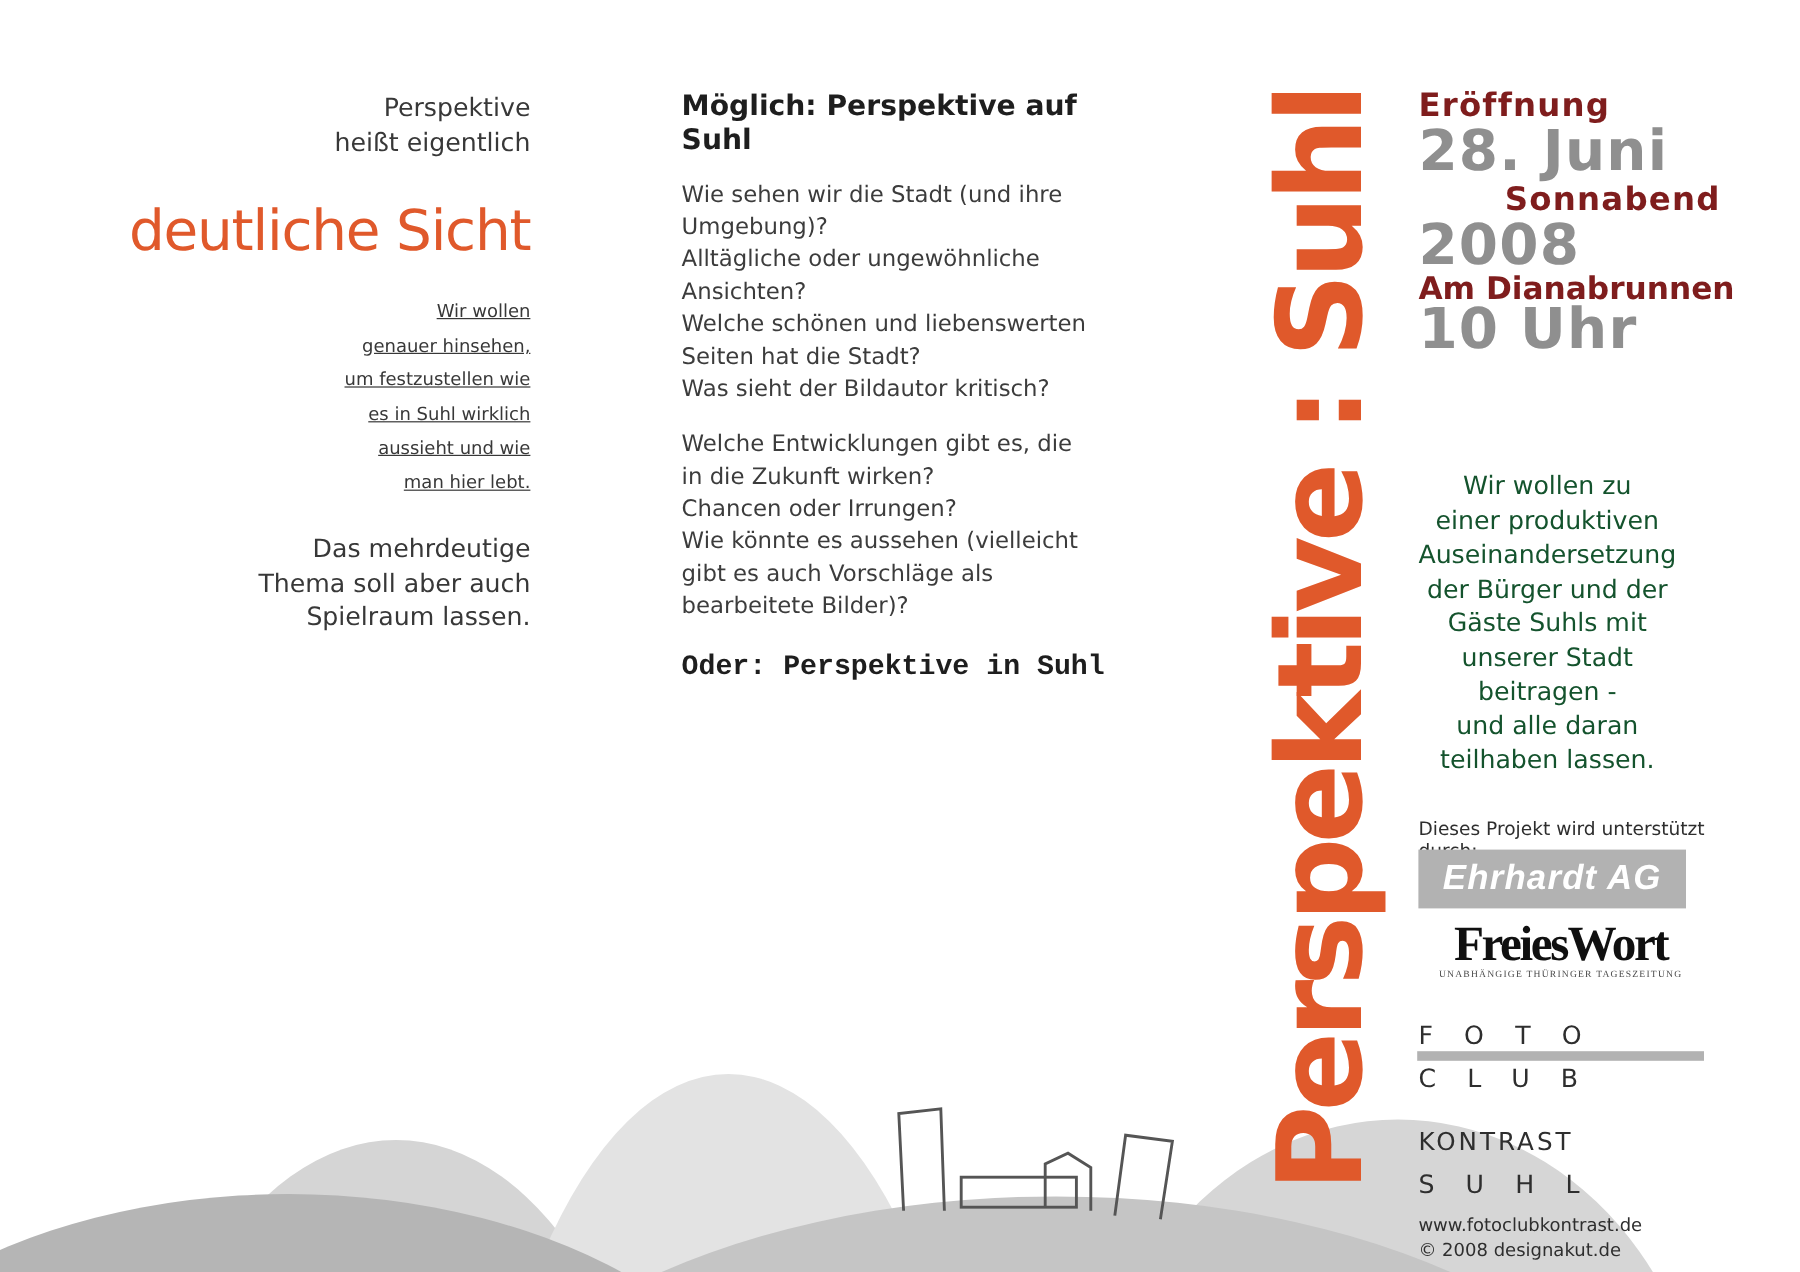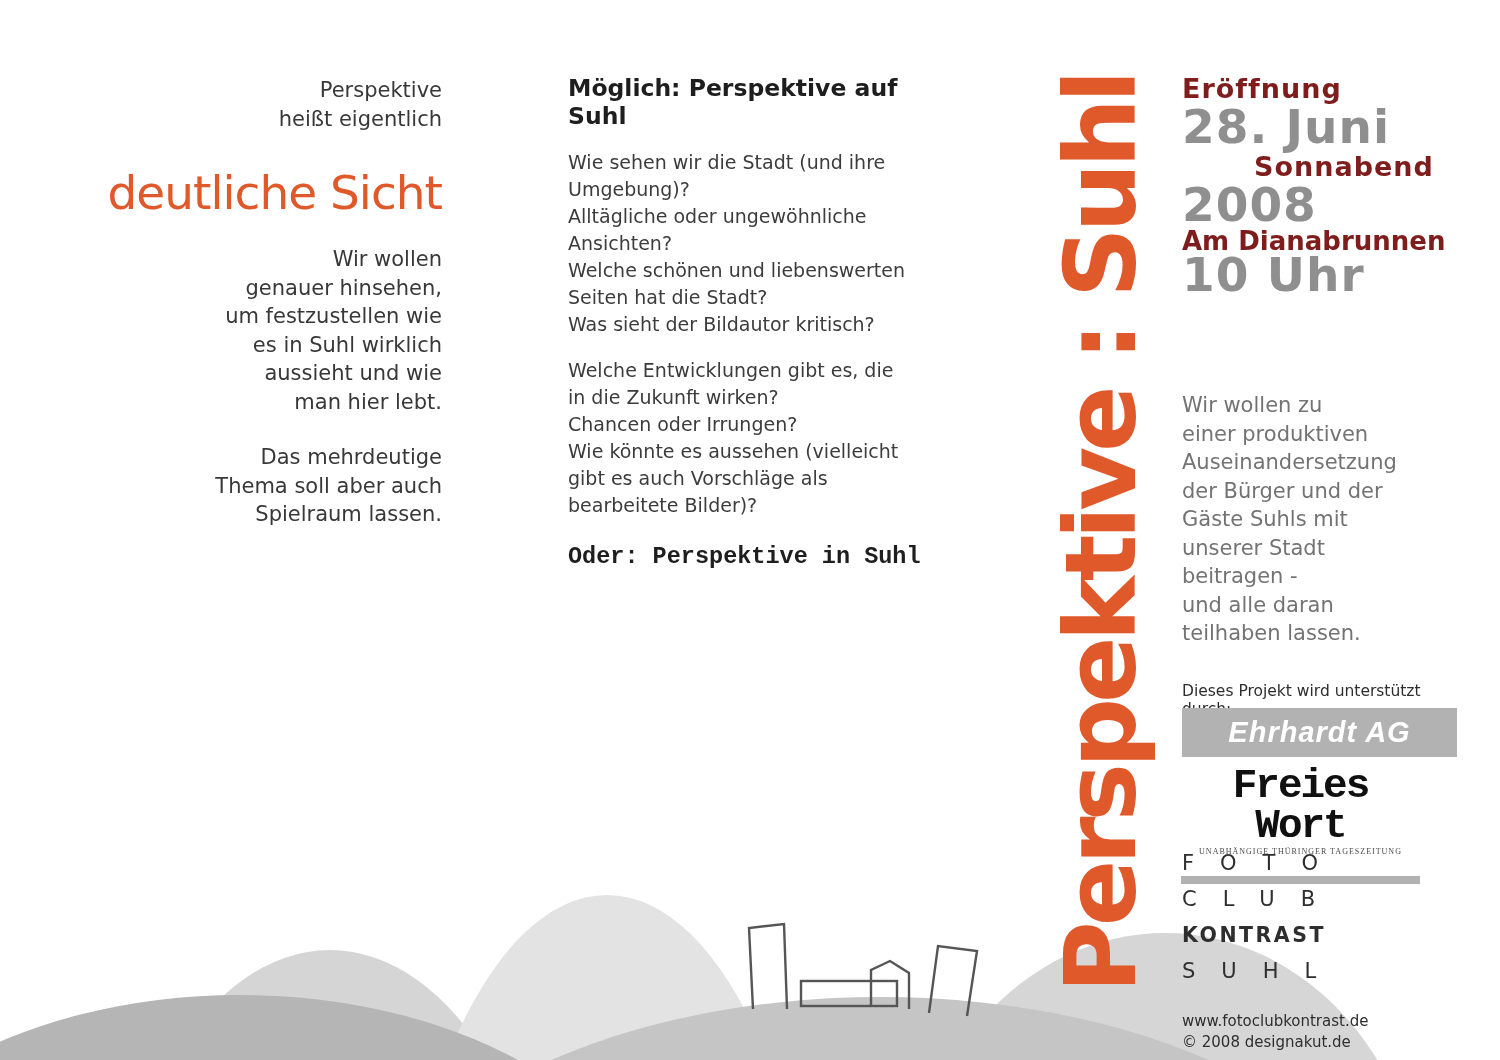--- a/index.html
+++ b/index.html
@@ -14,21 +14,21 @@
   .hill-mid-left     {left:100px; top:950px; width:460px; height:800px; background:#d5d5d5;z-index:2;}
   .hill-light-center {left:387px; top:895px; width:440px; height:1040px;background:#e3e3e3;z-index:3;}
   .hill-center-front {left:360px; top:997px; width:1040px;height:560px; background:#c5c5c5;z-index:4;}
   .hill-dark-left    {left:-180px;top:995px; width:840px; height:520px; background:#b5b5b5;z-index:5;}
   #skyline{position:absolute;left:735px;top:912px;z-index:6;}
 
   
   .col-left{position:absolute;left:90px;top:76px;width:352px;text-align:right;z-index:8;color:#383838;}
   .col-left .intro{font-size:21px;line-height:28.5px;white-space:pre-line;}
   .col-left .headline{margin-top:34px;font-size:47px;line-height:52px;font-weight:normal;letter-spacing:-1px;}
-  .col-left .para1{margin-top:26px;font-size:21px;line-height:28.5px;white-space:pre-line;}
+  .col-left .para1{margin-top:26px;font-size:15px;line-height:28.5px;white-space:pre-line;text-decoration:underline;}
   .col-left .para2{margin-top:27px;font-size:21px;line-height:28.5px;white-space:pre-line;}
 
   
   .col-mid{position:absolute;left:568px;top:74px;width:370px;z-index:8;color:#3c3c3c;}
   .col-mid h2{margin:0;font-size:23.5px;line-height:28px;font-weight:bold;color:#1e1e1e;}
   .col-mid h2.h2{margin-top:24px;}
   .col-mid h2.h3{margin-top:24px;font-family:Liberation Mono, monospace;}
   .col-mid p{margin:19px 0 0 0;font-size:19px;line-height:27px;white-space:pre-line;}
 
   
@@ -42,40 +42,40 @@
   .col-right{position:absolute;left:1182px;top:0;width:285px;z-index:8;}
   .rc-line{position:absolute;left:0;margin:0;white-space:nowrap;font-weight:bold;line-height:1;}
   .rc-small{font-size:27px;color:#7f1d1d;letter-spacing:1px;}
   .rc-big{font-size:47px;color:#8f8f8f;letter-spacing:1px;}
   .rc-opening {top:75px;}
   .rc-date    {top:103px;}
   .rc-day     {top:153px;left:72px;}
   .rc-year    {top:181px;}
   .rc-location{top:228px;letter-spacing:0;font-size:26px;}
   .rc-time    {top:251px;}
-  .rc-mission{position:absolute;left:0;top:391px;font-size:21px;line-height:28.5px;color:#737373;white-space:pre-line;}
+  .rc-mission{position:absolute;left:0;top:391px;font-size:21px;line-height:28.5px;color:#14532d;white-space:pre-line;text-align:center;}
   .rc-support{position:absolute;left:0;top:682px;font-size:15.5px;color:#2e2e2e;}
   .logo-ehrhardt{
-    position:absolute;left:0;top:708px;width:275px;height:49px;background:#b2b2b2;
+    position:absolute;left:0;top:708px;width:223px;height:49px;background:#b2b2b2;
     display:flex;align-items:center;justify-content:center;
     color:#ffffff;font-size:29px;font-weight:bold;font-style:italic;
     font-family:"Liberation Sans","DejaVu Sans",sans-serif;letter-spacing:1px;
   }
   .logo-freieswort{position:absolute;left:0;top:766px;width:237px;text-align:center;}
   .fw-name{
-    font-family:Liberation Mono, monospace;font-weight:bold;
+    font-family:Liberation Serif, serif;font-weight:bold;
     font-size:41px;line-height:40px;color:#101010;letter-spacing:-2px;word-spacing:-7px;
   }
   .fw-tagline{font-size:8px;letter-spacing:1px;color:#4a4a4a;margin-top:1px;
     font-family:"Liberation Serif","DejaVu Serif",serif;}
   .fw-bar{position:absolute;left:-1px;top:110px;width:239px;height:8px;background:#b2b2b2;}
   .club{position:absolute;left:0;top:845px;color:#2e2e2e;}
   .club div{line-height:36px;}
   .club .wide{font-size:21px;letter-spacing:26px;}
-  .club .kontrast{font-size:20.5px;font-weight:bold;letter-spacing:2.5px;}
+  .club .kontrast{font-size:20.5px;font-weight:normal;letter-spacing:2.5px;margin-top:16px;}
   .rc-web{position:absolute;left:0;top:1012px;font-size:15px;color:#2e2e2e;}
   .rc-copy{position:absolute;left:0;top:1033px;font-size:15px;color:#2e2e2e;}
 </style>
 </head>
 <body>
 
 <div id="page">
 
   <div class="hill hill-pale-right"></div>
   <div class="hill hill-light-right"></div>

